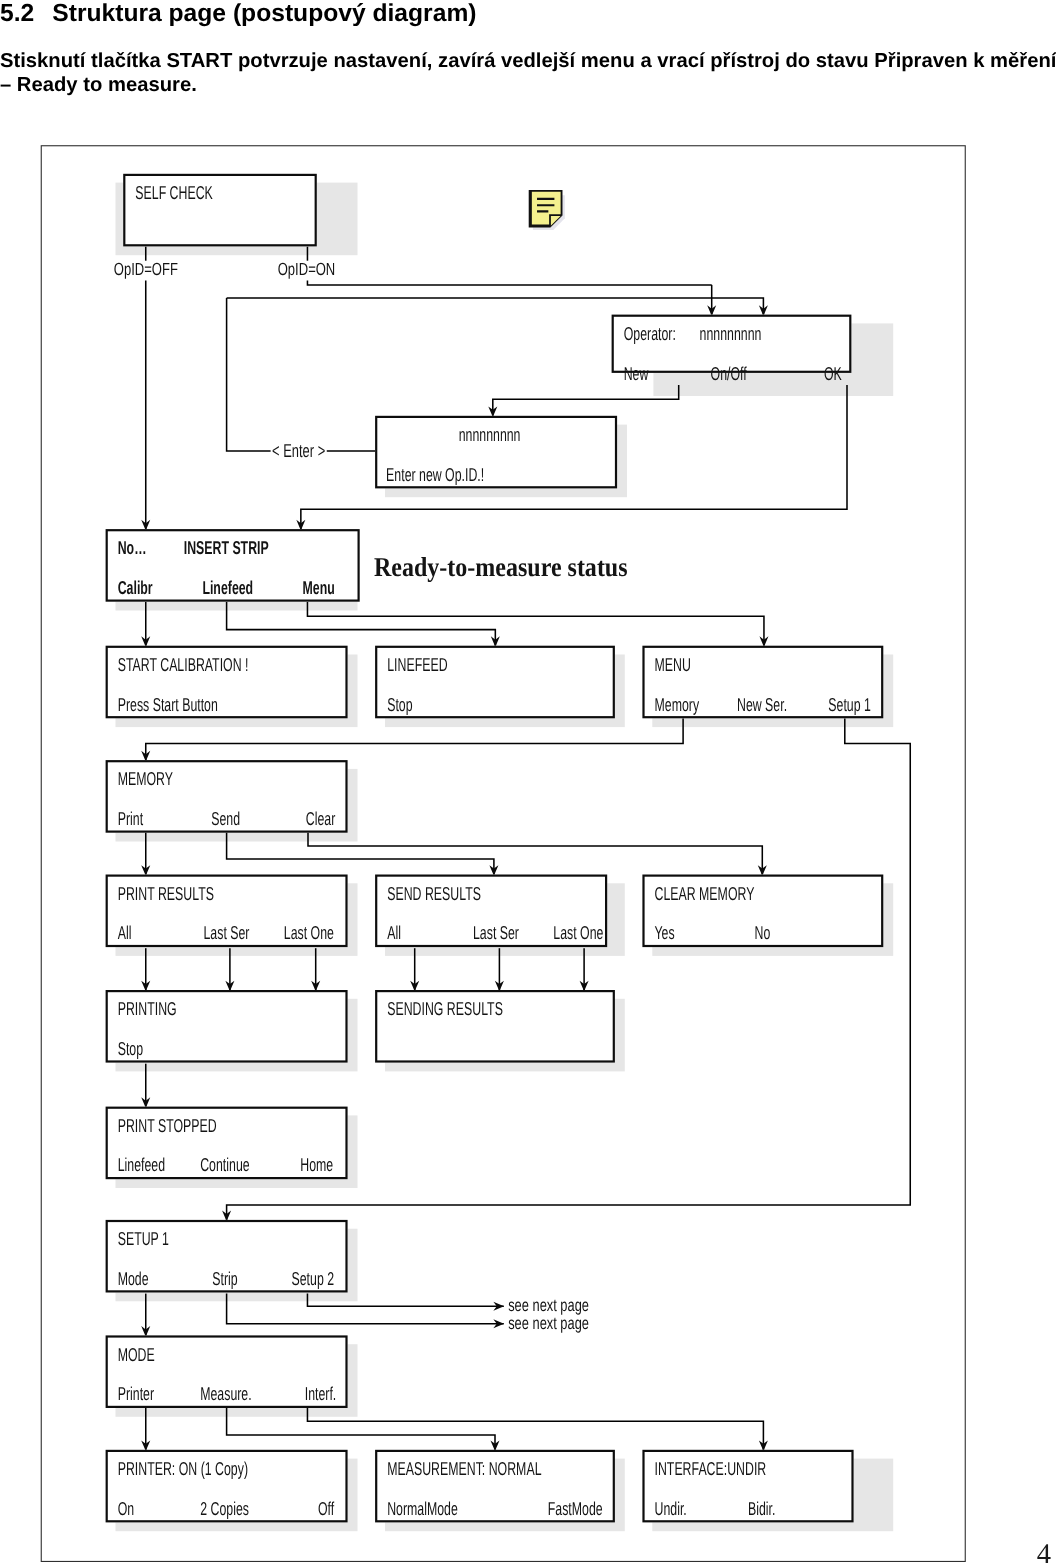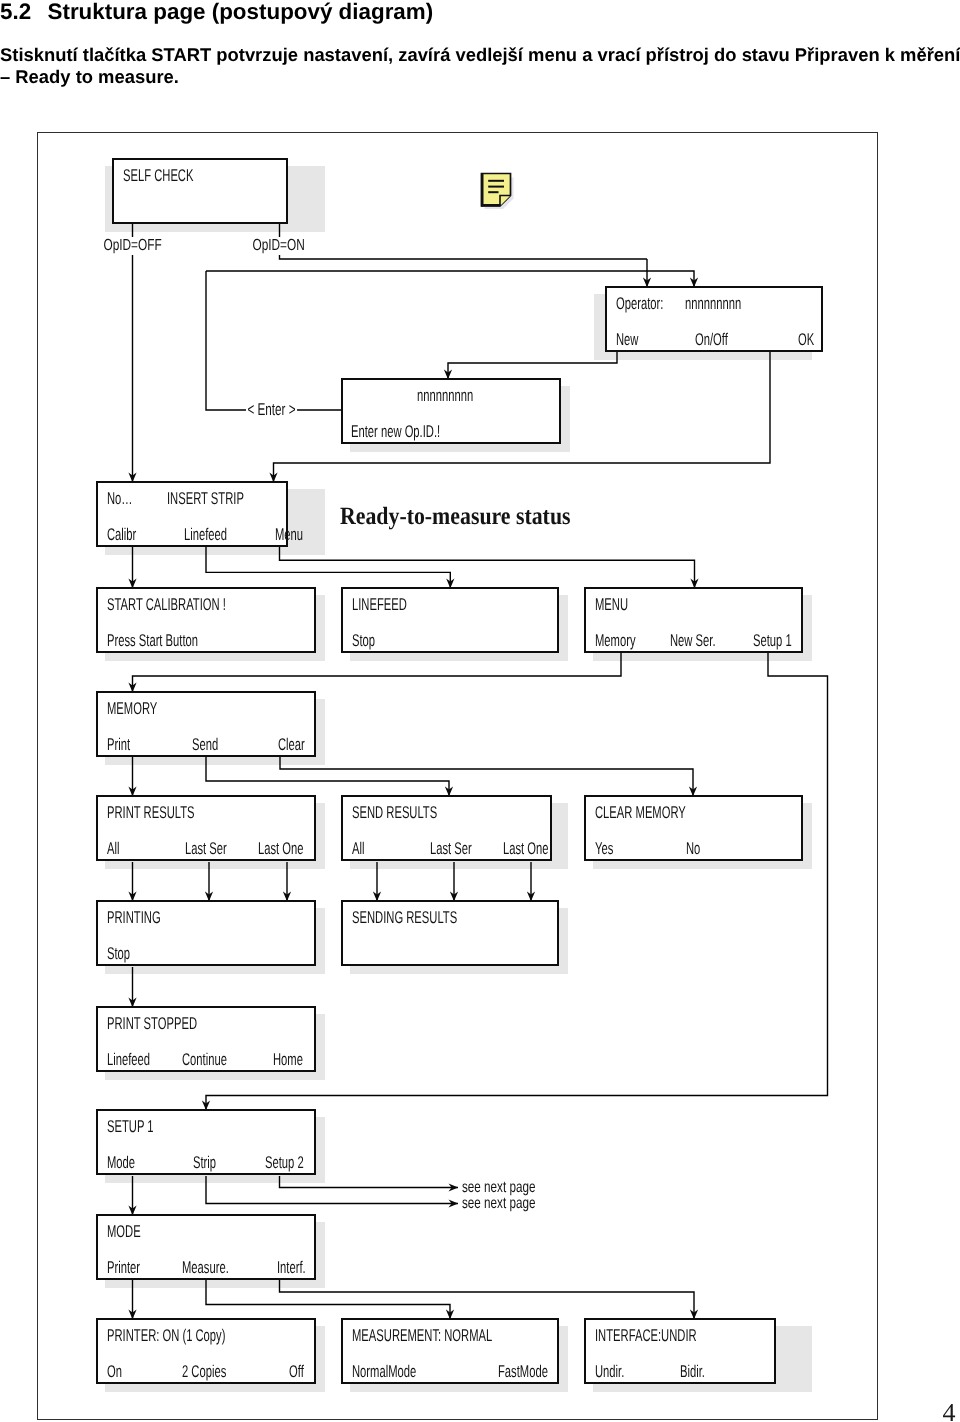--- a/index.html
+++ b/index.html
@@ -66,34 +66,34 @@
 <div id="enterlbl">&lt; Enter &gt;</div>
 <div class="snp" style="left:462px;top:1180px;">see next page</div>
 <div class="snp" style="left:462px;top:1196px;">see next page</div>
 
 <div id="boxlayer">
     <div class="shadow" style="left: 104.5px; top: 165.8px; width: 220px; height: 66px;"></div>
     <div class="lcd" style="left: 96px; top: 158.3px; width: 176px; height: 66px; margin-left: 16px;">
       <span style="left: 9px; top: 6.7px;">SELF CHECK</span>
     </div>
     <div class="shadow" style="left: 593.5px; top: 293.8px; width: 218px; height: 66px;"></div>
-    <div class="lcd" style="left: 605px; top: 286.3px; width: 218px; height: 66px;">
+    <div class="lcd" style="left: 556px; top: 286.3px; width: 218px; height: 53px;">
       <span style="left: 8.5px; top: 6.7px;">Operator:</span>
       <span style="left: 78px; top: 6.7px;">nnnnnnnnn</span>
       <span style="left: 9px; top: 42.6px;">New</span>
       <span style="left: 88px; top: 42.6px;">On/Off</span>
       <span style="left: 191px; top: 42.6px;">OK</span>
     </div>
     <div class="shadow" style="left: 349.5px; top: 385.8px; width: 220px; height: 66px;"></div>
     <div class="lcd" style="left: 341px; top: 378.3px; width: 220px; height: 66px;">
       <span style="left: 74px; top: 6.7px;">nnnnnnnnn</span>
       <span style="left: 8px; top: 42.6px;">Enter new Op.ID.!</span>
     </div>
     <div class="shadow" style="left: 104.5px; top: 488.8px; width: 220px; height: 66px;"></div>
-    <div class="lcd" style="left: 96px; top: 481.3px; width: 192px; height: 66px;">
+    <div class="lcd" style="left: 96px; top: 481.3px; width: 231px; height: 66px; font-weight: bold;">
       <span style="left: 9px; top: 6.7px;">No…</span>
       <span style="left: 69px; top: 6.7px;">INSERT STRIP</span>
       <span style="left: 9px; top: 42.6px;">Calibr</span>
       <span style="left: 86px; top: 42.6px;">Linefeed</span>
       <span style="left: 177px; top: 42.6px;">Menu</span>
     </div>
     <div class="shadow" style="left: 104.5px; top: 594.8px; width: 220px; height: 66px;"></div>
     <div class="lcd" style="left: 96px; top: 587.3px; width: 220px; height: 66px;">
       <span style="left: 9px; top: 6.7px;">START CALIBRATION !</span>
       <span style="left: 9px; top: 42.6px;">Press Start Button</span>

